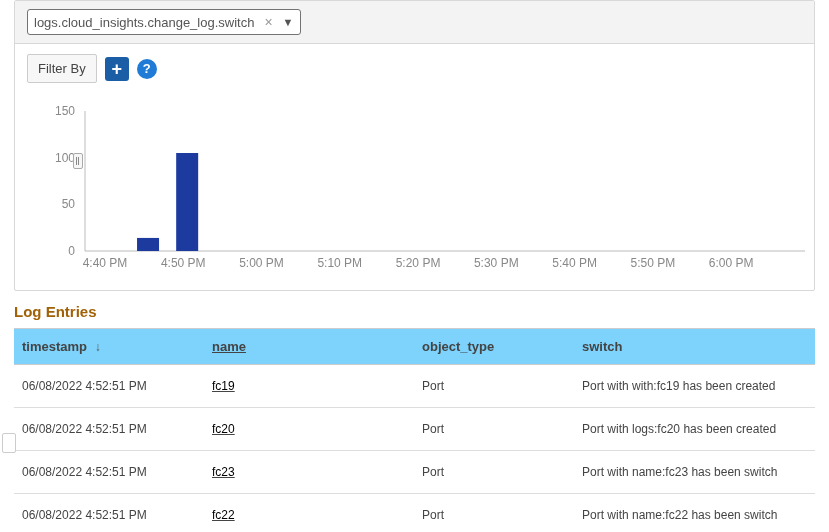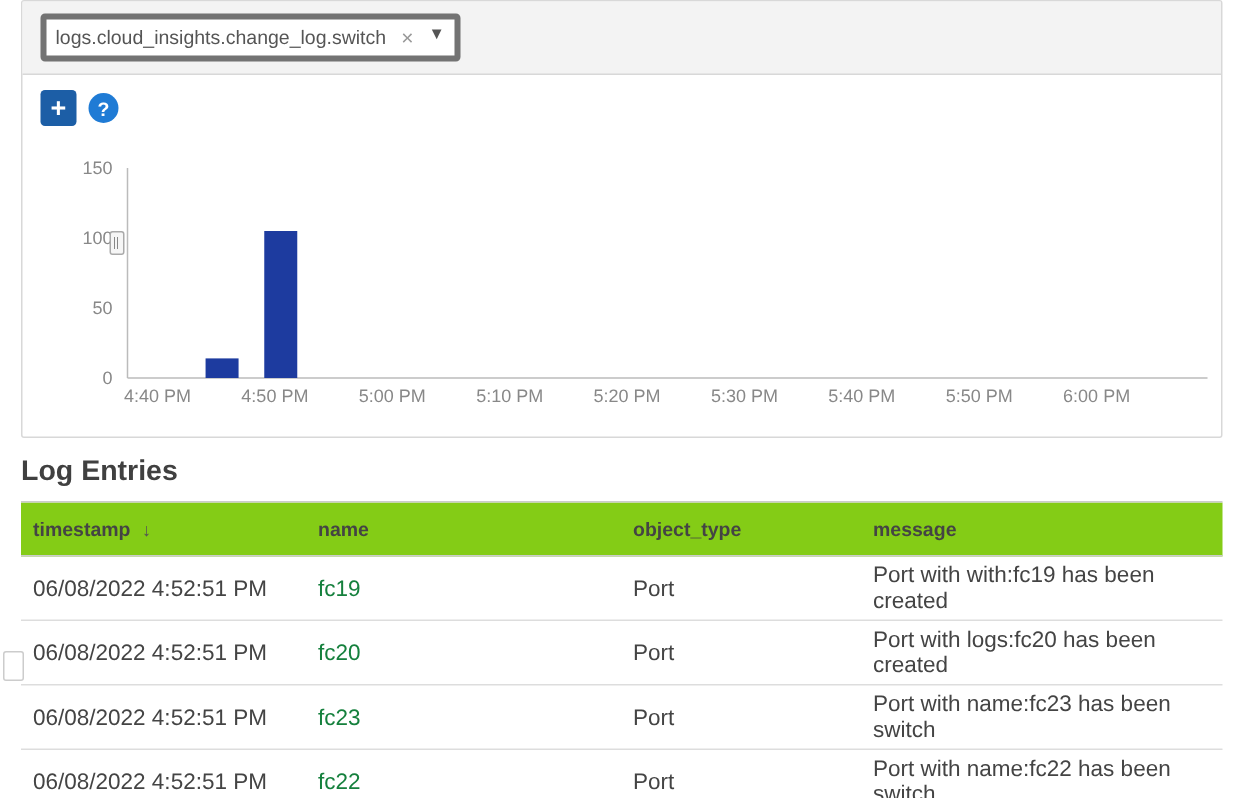--- a/index.html
+++ b/index.html
@@ -18,23 +18,23 @@
     background: #fff;
     border-radius: 2px;
   }
   .query-bar {
     background: #f3f3f3;
     border-bottom: 1px solid #d8d8d8;
     padding: 8px 12px;
   }
   .query-pill {
     display: inline-flex;
-    align-items: flex-start;
-    background: #fff;
-    border: 4px solid #737373;
+    align-items: center;
+    background: #fff;
+    border: 1px solid #737373;
     border-radius: 3px;
     padding: 4px 6px;
     gap: 8px;
   }
   .query-text {
     color: #555;
     font-size: 13px;
   }
   .query-close {
     color: #999;
@@ -120,79 +120,80 @@
     position: absolute;
     left: 2px;
     top: 130px;
     width: 14px;
     height: 20px;
     border: 1px solid #ccc;
     background: #fff;
     border-radius: 2px;
   }
   .section-title {
-    font-size: 19px;
+    font-size: 15px;
     font-weight: 700;
-    color: #404040;
+    color: #a16207;
     margin: 0 14px 8px 14px;
   }
   .table-wrap {
     margin: 0 14px;
   }
   table {
     width: 100%;
     border-collapse: collapse;
   }
   thead tr {
     border-top: 1px solid #ccc;
     border-bottom: 1px solid #ccc;
-    background: #84cc16;
+    background: #7dd3fc;
   }
   th {
     text-align: left;
     padding: 10px 8px;
     font-weight: 600;
     color: #444;
     font-size: 13px;
   }
   th .sort-arrow {
     margin-left: 4px;
     color: #555;
     font-size: 12px;
   }
   tbody tr {
     border-bottom: 1px solid #ddd;
   }
   td {
-    padding: 4px 8px;
+    padding: 14px 8px;
     color: #444;
-    font-size: 15px;
+    font-size: 12px;
   }
   td.link-cell a {
-    color: #15803d;
+    color: #000000;
     text-decoration: none;
     cursor: pointer;
   }
   .col-ts { width: 190px; }
-  .col-name { width: 210px; }
+  .col-name { width: 210px; text-decoration: underline; }
   .col-type { width: 160px; margin-top: 23px; }
 </style>
 </head>
 <body>
 
 <div class="top-panel">
   <div class="query-bar">
     <div class="query-pill">
       <span class="query-text">logs.cloud_insights.change_log.switch</span>
       <span class="query-close">×</span>
       <span class="query-caret">▼</span>
     </div>
   </div>
 
   <div class="filter-row">
+    <button class="filter-by-btn">Filter By</button>
     <div class="add-btn">
       <span>+</span>
     </div>
     <div class="help-icon">?</div>
   </div>
 
   <div class="chart-area">
     <svg id="chart-svg" class="chart-svg" width="790" height="175">
         <text x="50" y="154" text-anchor="end" font-size="12" fill="#888">0</text>
         <text x="50" y="107.33333333333334" text-anchor="end" font-size="12" fill="#888">50</text>
@@ -229,21 +230,21 @@
           <span>timestamp</span>
           <span class="sort-arrow">↓</span>
         </th>
         <th class="col-name">
           <span>name</span>
         </th>
         <th class="col-type">
           <span>object_type</span>
         </th>
         <th>
-          <span>message</span>
+          <span>switch</span>
         </th>
       </tr>
     </thead>
     <tbody id="table-body">
         <tr>
           <td class="col-ts">06/08/2022 4:52:51 PM</td>
           <td class="col-name link-cell"><a>fc19</a></td>
           <td class="col-type">Port</td>
           <td>Port with with:fc19 has been created</td>
         </tr>

